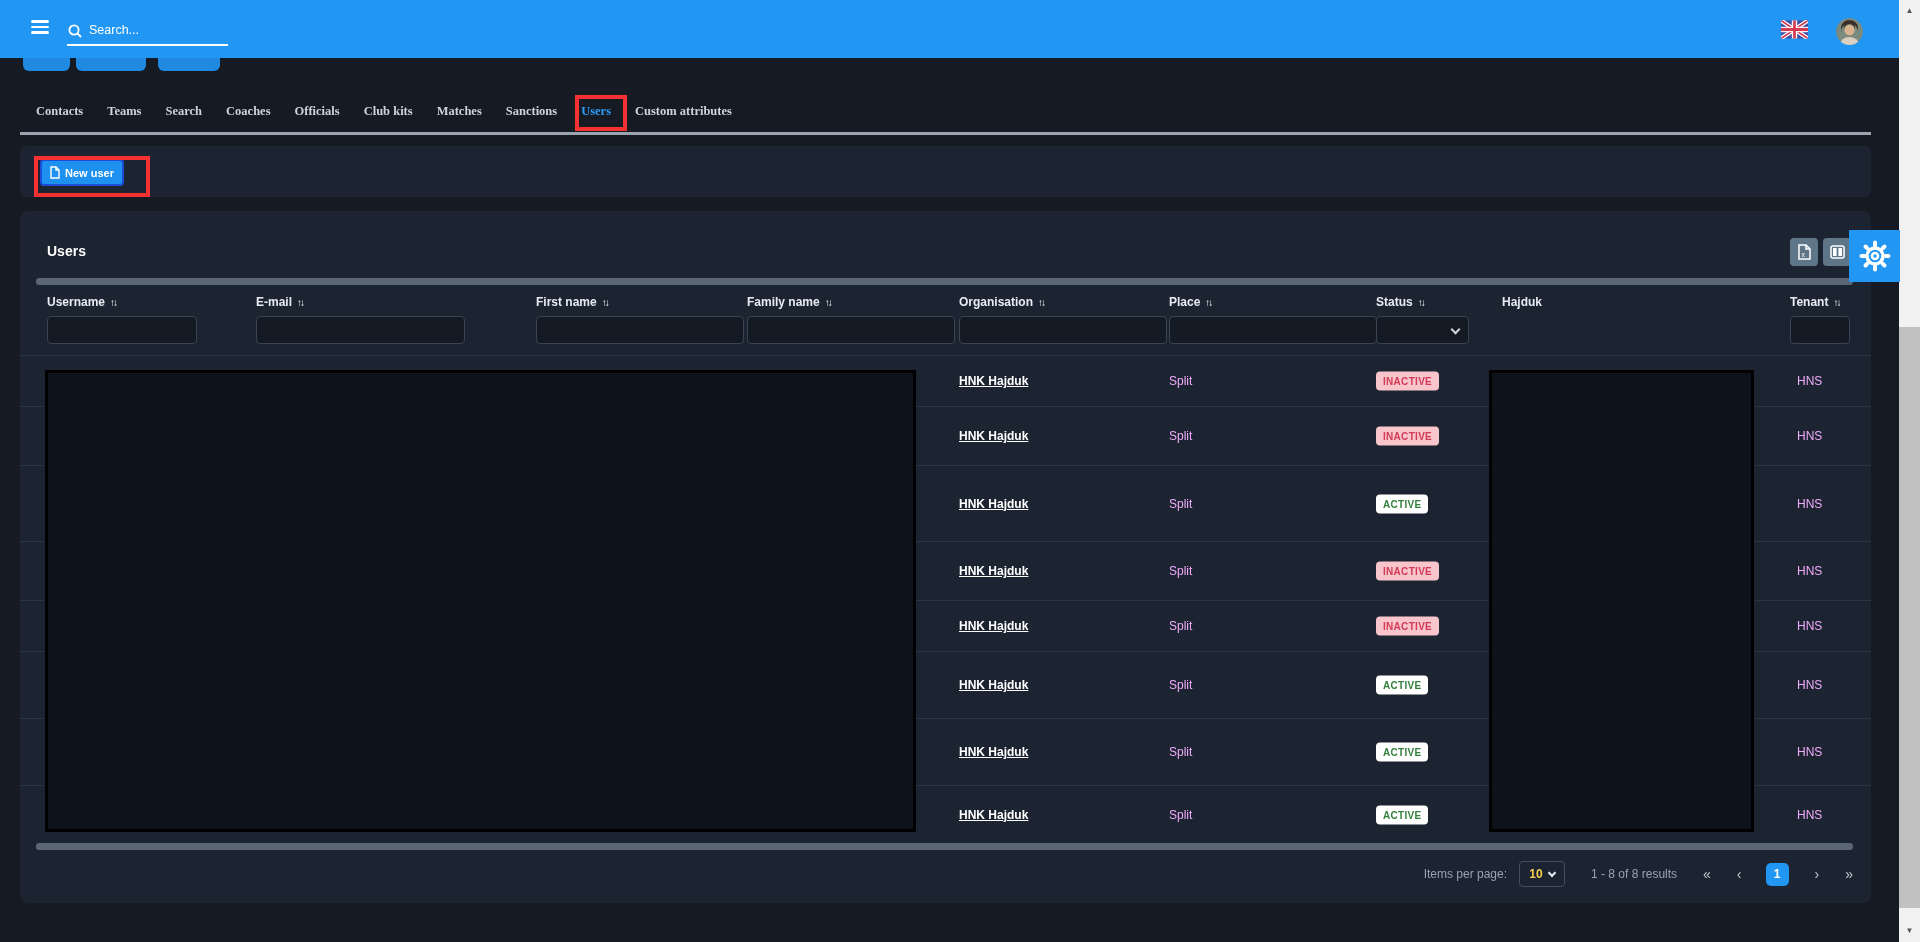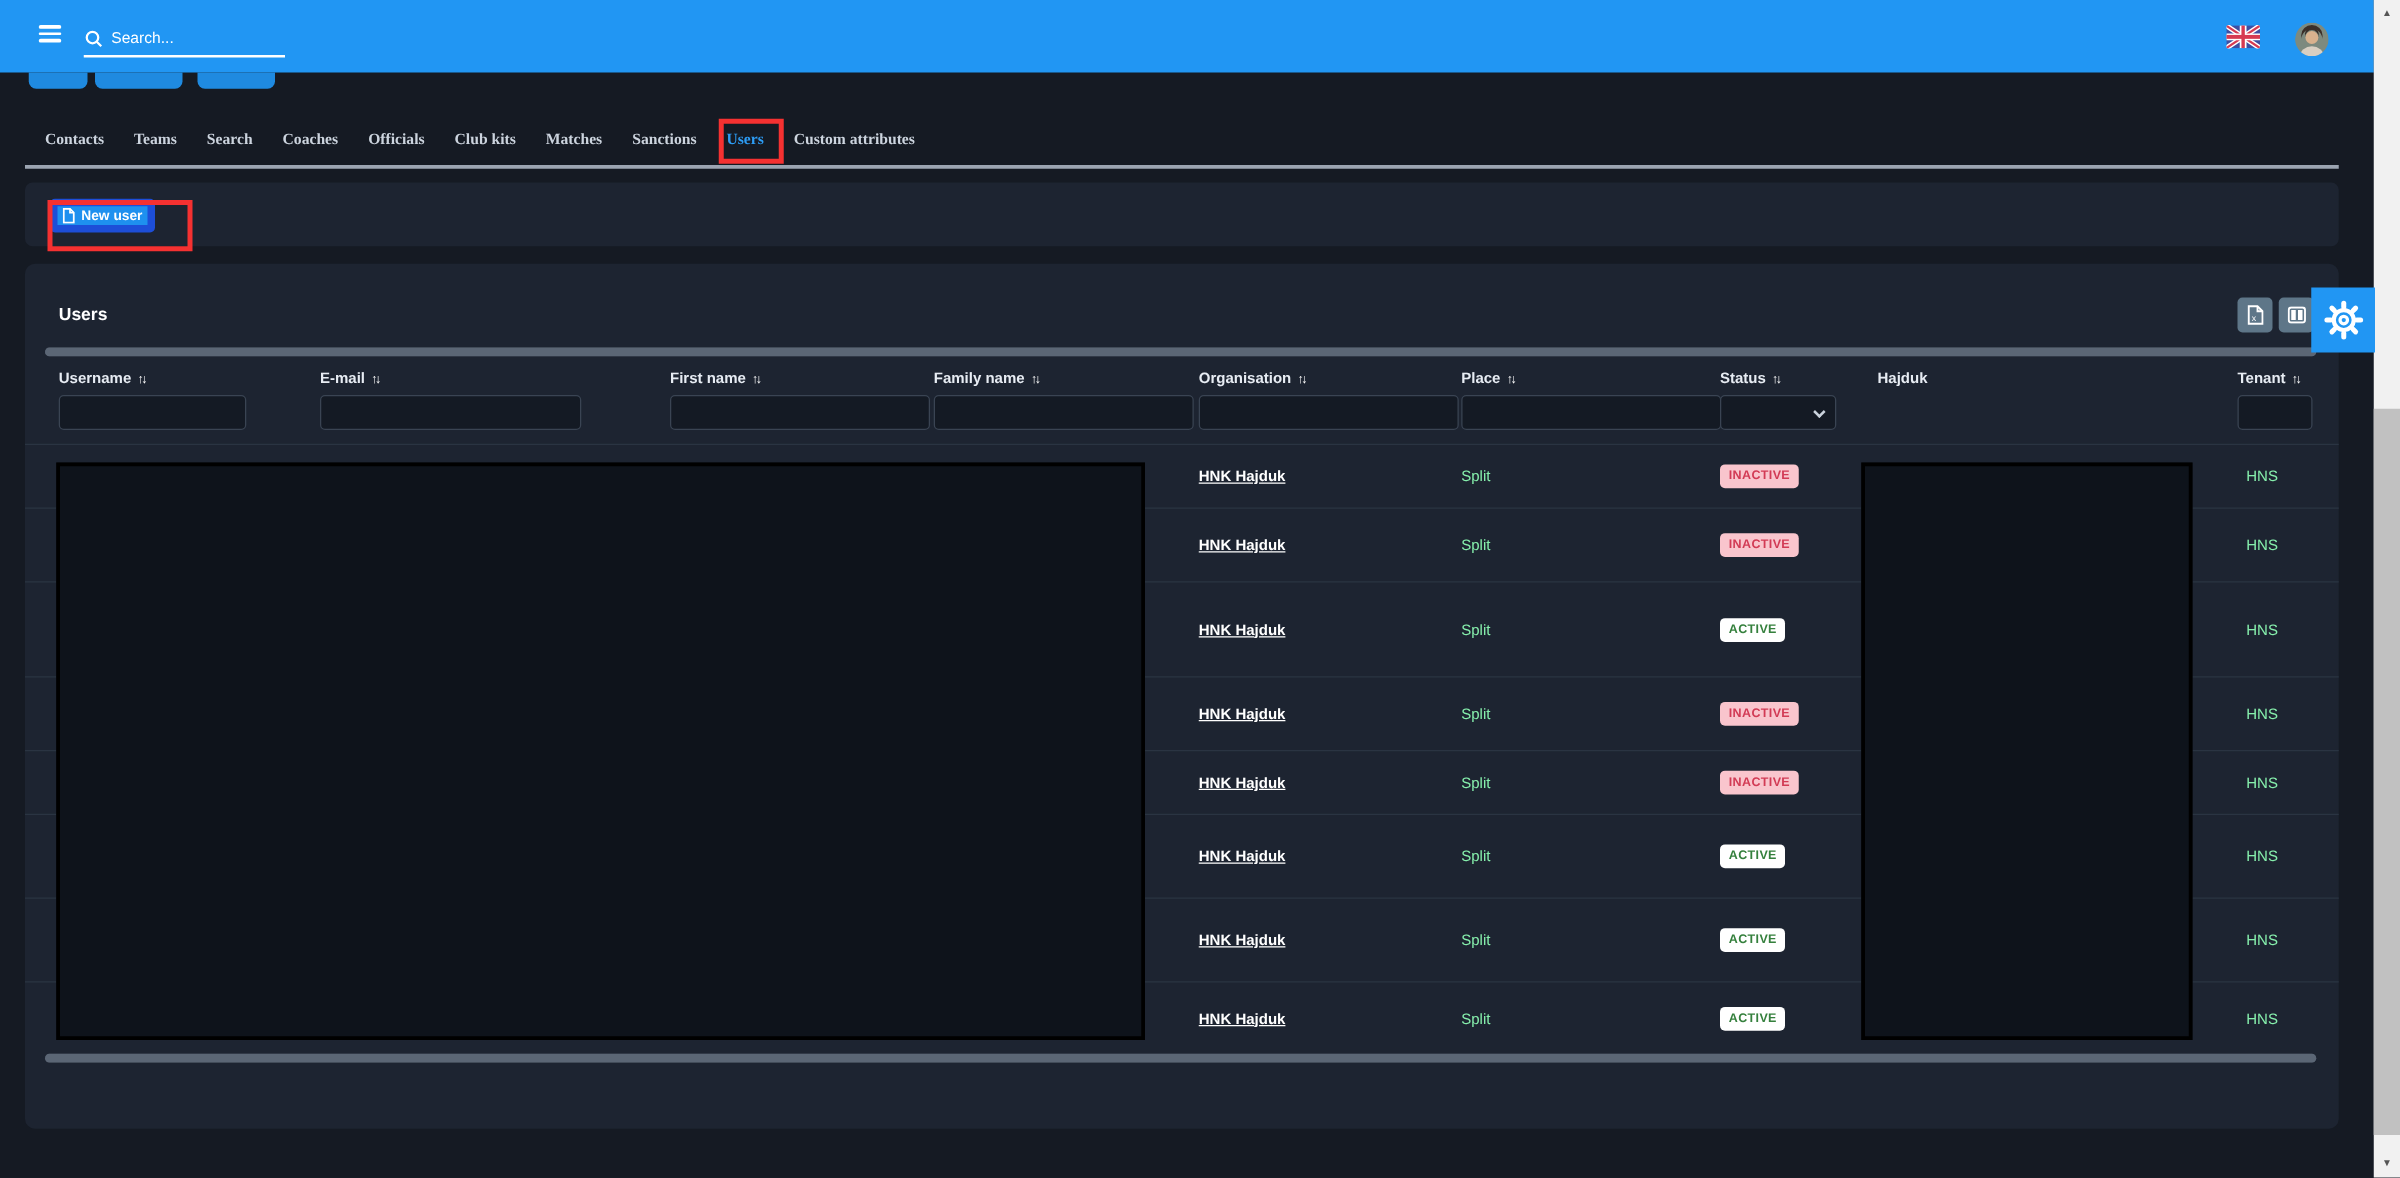--- a/index.html
+++ b/index.html
@@ -23,39 +23,39 @@
   .tabs { position:absolute; left:36px; top:104px; display:flex; gap:24px; }
   .tab { font-size:12.5px; font-weight:700; color:#ccd4de; cursor:pointer; white-space:nowrap; position:relative;font-family:Liberation Serif, serif; }
   .tab.active { color:#2d9cf4; }
   .tabs-divider { position:absolute; left:20px; top:132px; width:1851px; height:3px; background:#9ba4b1; }
 
   
   .anno { position:absolute; border:4px solid #f53131; pointer-events:none; z-index:60; }
 
   
   .toolbar-card { position:absolute; left:20px; top:146px; width:1851px; height:51px; background:#1d2431; border-radius:6px; }
-  .newuser-btn { position:absolute; left:20px; top:13px; width:84px; height:27px; background:#1e90ef; border:6px solid #1d4ed8;
+  .newuser-btn { position:absolute; left:20px; top:13px; width:84px; height:27px; background:#1e90ef; border:2px solid #1d4ed8;
     border-radius:4px; color:#fff; font-size:11px; font-weight:700; display:flex; align-items:center; justify-content:center; gap:5px; cursor:pointer; }
 
   .users-card { position:absolute; left:20px; top:211px; width:1851px; height:692px; background:#1d2431; border-radius:8px; }
   .card-title { position:absolute; left:27px; top:32px; font-size:14px; font-weight:700; color:#fff; }
   .tool-btn { position:absolute; top:27px; width:28px; height:28px; background:#5e7688; border-radius:4px;
     display:flex; align-items:center; justify-content:center; cursor:pointer; }
   .hbar { position:absolute; left:16px; width:1817px; height:7px; background:#39424f; border-radius:4px; }
   .hbar .thumb { position:absolute; left:0; top:0; height:7px; width:100%; background:#5b6675; border-radius:4px; }
 
   .col-header { position:absolute; top:84px; font-size:12px; font-weight:700; color:#e7ecf3; white-space:nowrap; }
   .sort-ic { font-size:10px; color:#fff; letter-spacing:-2px; margin-left:5px; }
   .filter-input { position:absolute; top:105px; height:28px; background:#141a24; border:1px solid #3a4453; border-radius:4px; }
   .chev { position:absolute; right:9px; top:9px; width:7px; height:7px; border-right:2px solid #cbd3dd;
     border-bottom:2px solid #cbd3dd; transform:rotate(45deg); }
 
   .rows { position:absolute; left:0; top:144px; width:1851px; }
   .trow { position:relative; border-top:1px solid #2a3442; }
-  .cell { position:absolute; font-size:12px; color:#86efac; top:50%; transform:translateY(-50%); white-space:nowrap; }
+  .cell { position:absolute; font-size:12px; color:#f0abfc; top:50%; transform:translateY(-50%); white-space:nowrap; }
   .org-link { font-weight:700; text-decoration:underline; color:#fff; cursor:pointer; }
   .badge { font-size:10px; font-weight:700; letter-spacing:.3px; padding:4px 7px; border-radius:4px; }
   .badge.active { background:#ffffff; color:#35803d; }
   .badge.inactive { background:#f9c5cd; color:#d23b55; }
 
   .redact { position:absolute; background:#0e131b; border:3px solid #000; z-index:40; }
 
   
   .pagination { position:absolute; right:18px; top:648px; height:30px; display:flex; align-items:center; color:#98a3b2; font-size:12px; }
   .pg-select { width:46px; height:26px; border:1px solid #434e5e; border-radius:4px; margin-left:12px;
@@ -242,20 +242,33 @@
       </div>
     </div>
 
   <div class="redact" style="left:25px;top:159px;width:871px;height:462px"></div>
   <div class="redact" style="left:1469px;top:159px;width:265px;height:462px"></div>
 
   <div class="hbar" style="top:632px">
       <div class="thumb"></div>
     </div>
 
+  <div class="pagination">
+    <span>Items per page:</span>
+    <div class="pg-select">
+      <span class="pg-size">10</span>
+      <span class="pg-chevron"></span>
+    </div>
+    <span class="pg-results">1 - 8 of 8 results</span>
+    <span class="pg-arrow">«</span>
+    <span class="pg-arrow">‹</span>
+    <div class="pg-page">1</div>
+    <span class="pg-arrow">›</span>
+    <span class="pg-arrow">»</span>
+  </div>
 </div>
 
 <div class="gear-btn">
   <svg width="34" height="34" viewBox="0 0 34 34">
     <g stroke="#fff" fill="none">
       <circle cx="17" cy="17" r="8" stroke-width="3.4"></circle>
       <circle cx="17" cy="17" r="3" stroke-width="2.6"></circle>
       <g stroke-width="4" stroke-linecap="round">
         <line x1="17" y1="3.5" x2="17" y2="6.5"></line>
           <line x1="17" y1="27.5" x2="17" y2="30.5"></line>

